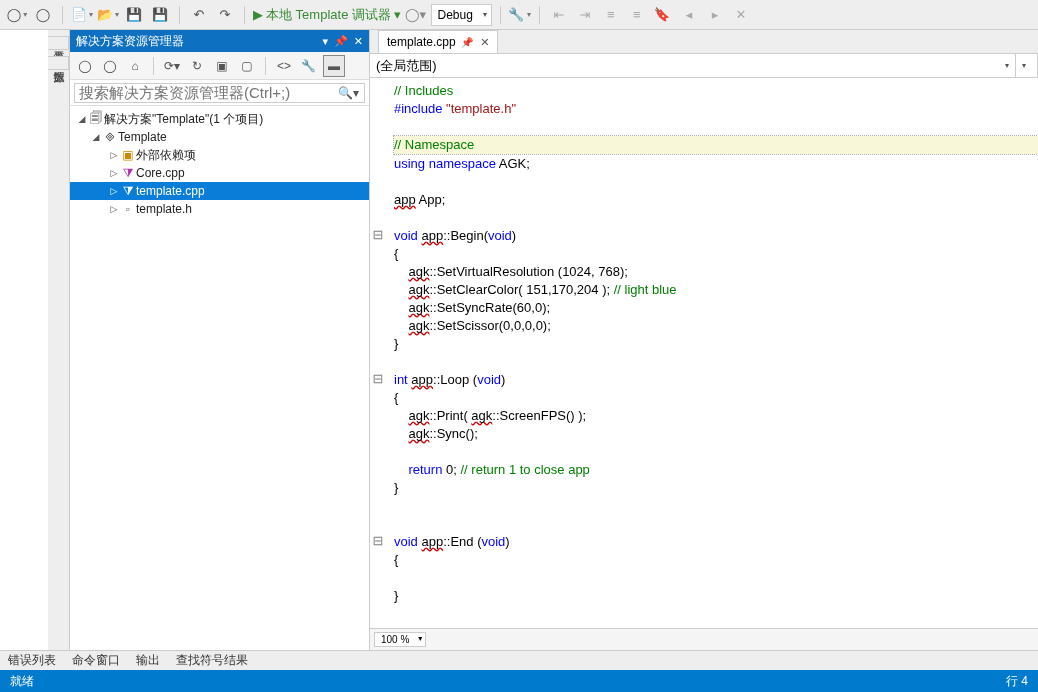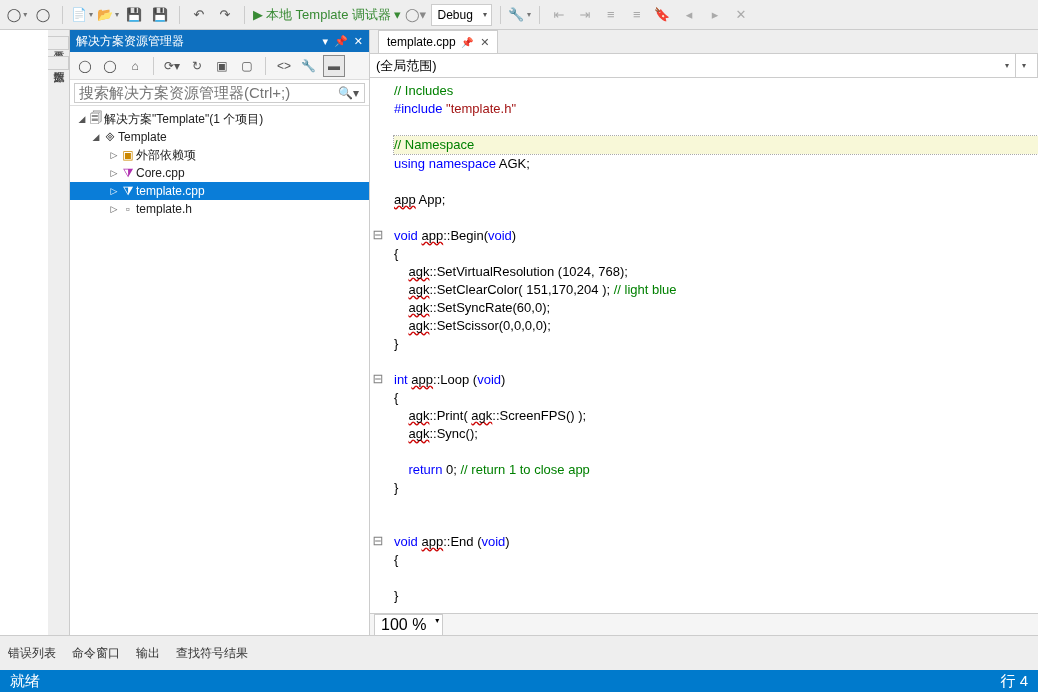--- a/index.html
+++ b/index.html
@@ -55,28 +55,28 @@
 .outline-col { width: 16px; background: #fff; font-family: Consolas, monospace; font-size: 13px; line-height: 18px; color: #808080; padding-top: 4px; }
 .outline-col div { text-align: center; height: 18px; }
 .code { flex: 1; font-family: Consolas, "Courier New", monospace; font-size: 13px; line-height: 18px; padding: 4px 0 0 8px; white-space: pre; overflow: auto; }
 .code .ln { height: 18px; }
 .c-comment { color: #008000; }
 .c-keyword { color: #0000ff; }
 .c-string { color: #a31515; }
 .hl-line { background: #f8f8d8; outline: 1px dotted #aaa; display: inline-block; min-width: 650px; }
 .sq { text-decoration: underline wavy #cc0000; text-decoration-skip-ink: none; }
 
-.zoom-bar { height: 22px; border-top: 1px solid #ccc; background: #f5f5f5; display: flex; align-items: center; padding: 0 4px; font-size: 16px; }
+.zoom-bar { height: 22px; border-top: 1px solid #ccc; background: #f5f5f5; display: flex; align-items: center; padding: 0 4px; font-size: 10px; }
 .zoom-sel { border: 1px solid #ccc; padding: 1px 16px 1px 6px; position: relative; background: #fff; }
 .zoom-sel::after { content: "▾"; position: absolute; right: 3px; font-size: 8px; }
 
 
-.bottom-tabs { height: 35px; background: #eee; display: flex; align-items: center; padding: 0 8px; gap: 16px; font-size: 12px; color: #333; border-top: 1px solid #ccc; }
+.bottom-tabs { height: 20px; background: #eee; display: flex; align-items: center; padding: 0 8px; gap: 16px; font-size: 12px; color: #333; border-top: 1px solid #ccc; }
 .bottom-tabs span { cursor: default; }
-.status-bar { height: 22px; background: #007acc; color: #fff; display: flex; align-items: center; padding: 0 10px; font-size: 15px; justify-content: space-between; }
+.status-bar { height: 22px; background: #007acc; color: #fff; display: flex; align-items: center; padding: 0 10px; font-size: 12px; justify-content: space-between; }
 </style>
 </head>
 <body>
 
 <div class="toolbar">
   <span class="tb-btn dd">◯</span>
   <span class="tb-btn">◯</span>
   <span class="tb-sep"></span>
   <span class="tb-btn dd">📄</span>
   <span class="tb-btn dd">📂</span>

